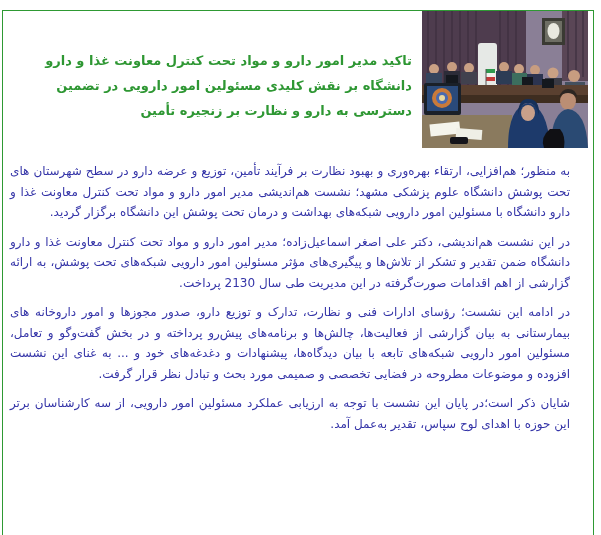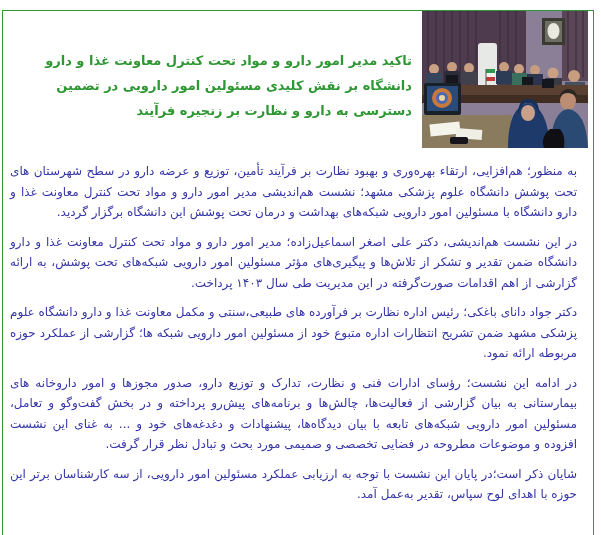--- a/index.html
+++ b/index.html
@@ -35,21 +35,21 @@
     line-height: 25px;
     text-align: right;
     padding-top: 37px;
     padding-right: 3px;
   }
   p.body-par {
     color: #3535a8;
     font-size: 12px;
     line-height: 20.5px;
     text-align: justify;
-    margin: 9px 11px 0 2px;
+    margin: 9px 18px 0 2px;
   }
 </style>
 </head>
 <body>
 
 <div class="frame">
   <div class="content">
 
     <div class="article-head">
       <svg class="meeting-photo" viewBox="0 0 166 137" xmlns="http://www.w3.org/2000/svg" preserveAspectRatio="none">
@@ -139,23 +139,22 @@
 
         <g>
           <ellipse cx="146" cy="90" rx="8" ry="9" fill="#bb8e74"></ellipse>
           <path d="M137 86 Q140 78 146 78 Q154 78 155 86 Q150 82 146 82 Q141 82 137 86 Z" fill="#2c2622"></path>
           <path d="M128 137 Q130 100 146 98 Q164 100 166 137 Z" fill="#2a4a73"></path>
         </g>
 
         <path d="M128 118 q-10 8 -6 19 l20 0 q2 -12 -4 -19 Z" fill="#101014"></path>
       </svg>
 
-      <div class="title">تاکید مدیر امور دارو و مواد تحت کنترل معاونت غذا و دارو دانشگاه بر نقش کلیدی مسئولین امور دارویی در تضمین دسترسی به دارو و نظارت بر زنجیره فرآیند</div>
+      <div class="title">تاکید مدیر امور دارو و مواد تحت کنترل معاونت غذا و دارو دانشگاه بر نقش کلیدی مسئولین امور دارویی در تضمین دسترسی به دارو و نظارت بر زنجیره تأمین</div>
     </div>
 
     <p class="body-par">به منظور؛ هم‌افزایی، ارتقاء بهره‌وری و بهبود نظارت بر فرآیند تأمین، توزیع و عرضه دارو در سطح شهرستان های تحت پوشش دانشگاه علوم پزشکی مشهد؛ نشست هم‌اندیشی مدیر امور دارو و مواد تحت کنترل معاونت غذا و دارو دانشگاه با مسئولین امور دارویی شبکه‌های بهداشت و درمان تحت پوشش این دانشگاه برگزار گردید.</p>
-    <p class="body-par">در این نشست هم‌اندیشی، دکتر علی اصغر اسماعیل‌زاده؛ مدیر امور دارو و مواد تحت کنترل معاونت غذا و دارو دانشگاه ضمن تقدیر و تشکر از تلاش‌ها و پیگیری‌های مؤثر مسئولین امور دارویی شبکه‌های تحت پوشش، به ارائه گزارشی از اهم اقدامات صورت‌گرفته در این مدیریت طی سال ۱۴۰۳ پرداخت.</p>
-    <p class="body-par">دکتر جواد دانای باغکی؛ رئیس اداره نظارت بر فرآورده های طبیعی،سنتی و مکمل معاونت غذا و دارو دانشگاه علوم پزشکی مشهد ضمن تشریح انتظارات اداره متبوع خود از مسئولین امور دارویی شبکه ها؛ گزارشی از عملکرد حوزه مربوطه ارائه نمود.</p>
+    <p class="body-par">در این نشست هم‌اندیشی، دکتر علی اصغر اسماعیل‌زاده؛ مدیر امور دارو و مواد تحت کنترل معاونت غذا و دارو دانشگاه ضمن تقدیر و تشکر از تلاش‌ها و پیگیری‌های مؤثر مسئولین امور دارویی شبکه‌های تحت پوشش، به ارائه گزارشی از اهم اقدامات صورت‌گرفته در این مدیریت طی سال 2130 پرداخت.</p>
     <p class="body-par">در ادامه این نشست؛ رؤسای ادارات فنی و نظارت، تدارک و توزیع دارو، صدور مجوزها و امور داروخانه های بیمارستانی به بیان گزارشی از فعالیت‌ها، چالش‌ها و برنامه‌های پیش‌رو پرداخته و در بخش گفت‌وگو و تعامل، مسئولین امور دارویی شبکه‌های تابعه با بیان دیدگاه‌ها، پیشنهادات و دغدغه‌های خود و ... به غنای این نشست افزوده و موضوعات مطروحه در فضایی تخصصی و صمیمی مورد بحث و تبادل نظر قرار گرفت.</p>
     <p class="body-par">شایان ذکر است؛در پایان این نشست با توجه به ارزیابی عملکرد مسئولین امور دارویی، از سه کارشناسان برتر این حوزه با اهدای لوح سپاس، تقدیر به‌عمل آمد.</p>
 
   </div>
 </div>
 
 </body></html>

